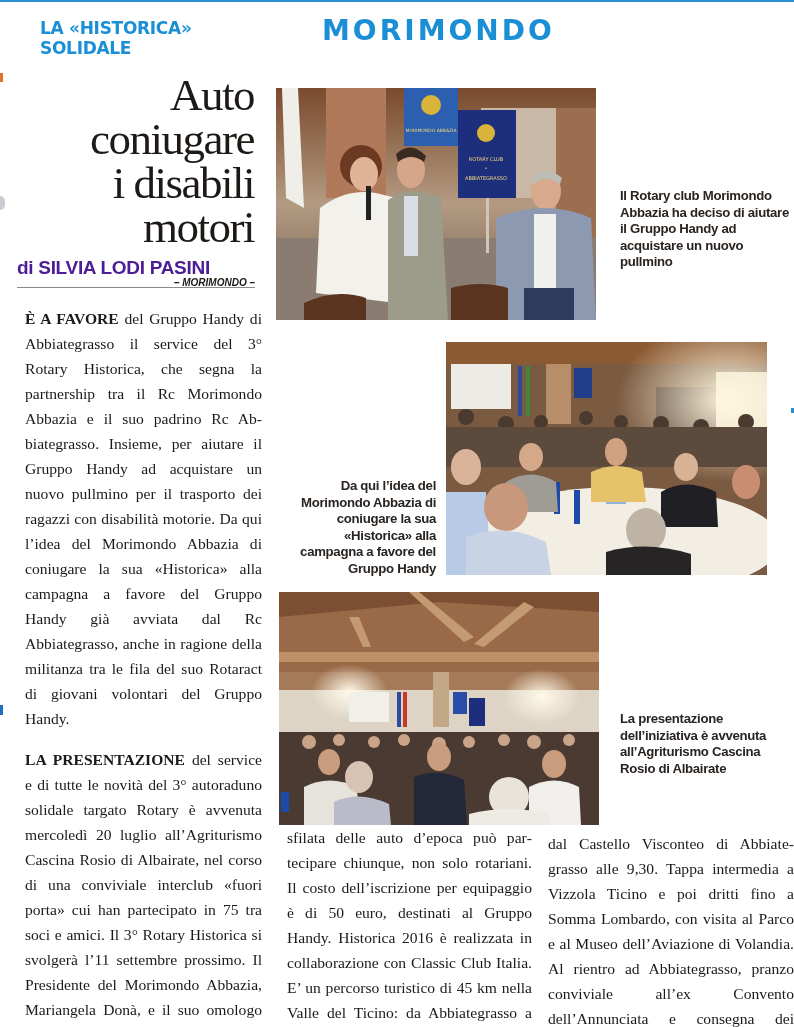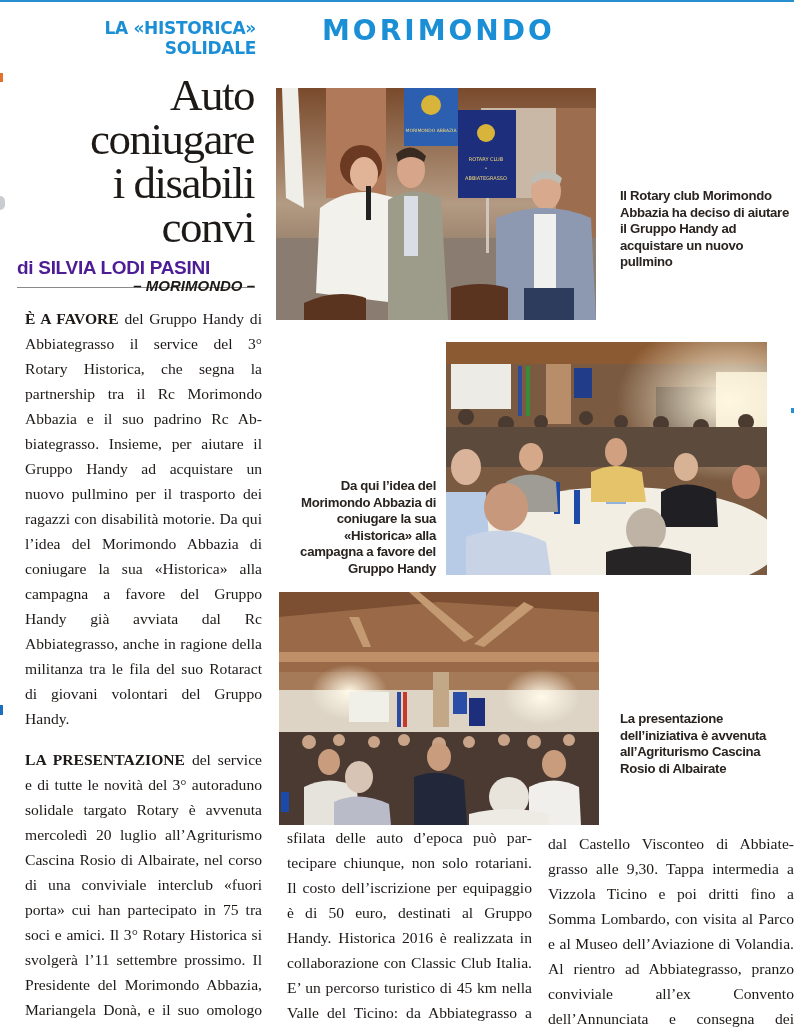--- a/index.html
+++ b/index.html
@@ -3,21 +3,21 @@
 <meta charset="utf-8">
 <style>
   html, body { margin:0; padding:0; }
   body {
     width:794px; height:1027px; position:relative; overflow:hidden;
     background:#ffffff; color:#1f1a17;
     font-family:"Liberation Serif","DejaVu Serif",serif;
   }
   .topline { position:absolute; left:0; top:0; width:794px; height:2px; background:#2a8fd0; }
   .kicker {
-    position:absolute; left:40px; top:18px; width:216px; text-align:right;
+    position:absolute; left:40px; top:18px; width:216px; 
     font-family:"DejaVu Sans","Liberation Sans",sans-serif; font-weight:bold;
     color:#1b8fd6; font-size:17px; line-height:20px; letter-spacing:-0.3px;
   }
   .section {
     position:absolute; left:322px; top:16px;
     font-family:"DejaVu Sans","Liberation Sans",sans-serif; font-weight:bold;
     color:#1b8fd6; font-size:28px; letter-spacing:3px; line-height:30px;
   }
   .headline {
     position:absolute; left:14px; top:73px; width:240px; text-align:right;
@@ -26,21 +26,21 @@
   }
   .byline {
     position:absolute; left:17px; top:257px; width:238px;
     font-family:"Liberation Sans","DejaVu Sans",sans-serif; font-weight:bold;
     font-size:19px; letter-spacing:-0.3px; color:#4c1d95;
     padding-bottom:8px; border-bottom:1.5px solid #8a8a8a;
   }
   .dateline {
     position:absolute; left:17px; top:277px; width:238px; text-align:right;
     font-family:"Liberation Sans","DejaVu Sans",sans-serif; font-style:italic; font-weight:bold;
-    font-size:15px; color:#1d1917;
+    font-size:10px; color:#1d1917;
   }
   .col {
     position:absolute;
     font-family:"Liberation Serif","DejaVu Serif",serif;
     font-size:15.6px; line-height:25px; color:#1d1917;
     text-align:justify; hyphens:manual;margin-left:7px;
   }
   .col p { margin:0; }
   .col p + p { margin-top:16px; }
   .lead { font-weight:bold; }
@@ -75,21 +75,21 @@
 <div class="kicker">
   <div>LA «HISTORICA»</div>
   <div>SOLIDALE</div>
 </div>
 
 <div class="section">MORIMONDO</div>
 
 <h1 class="headline" style="margin:0;font-weight:normal;">
   <div>Auto coniugare</div>
   <div>i disabili</div>
-  <div>convi</div>
+  <div>motori</div>
 </h1>
 
 <div class="byline">di SILVIA LODI PASINI</div>
 <div class="dateline">– MORIMONDO –</div>
 
 <div class="col col1">
   <p><span class="lead">È A FAVORE</span><span> del Gruppo Han­dy di Abbiategrasso il service del 3° Rotary Historica, che segna la partnership tra il Rc Morimondo Abbazia e il suo padrino Rc Ab­biategrasso. Insieme, per aiutare il Gruppo Handy ad acquistare un nuovo pullmino per il traspor­to dei ragazzi con disabilità moto­rie. Da qui l’idea del Morimondo Abbazia di coniugare la sua «Hi­storica» alla campagna a favore del Gruppo Handy già avviata dal Rc Abbiategrasso, anche in ragio­ne della militanza tra le fila del suo Rotaract di giovani volontari del Gruppo Handy.</span></p>
   <p><span class="lead">LA PRESENTAZIONE</span><span> del ser­vice e di tutte le novità del 3° auto­raduno solidale targato Rotary è avvenuta mercoledì 20 luglio all’Agriturismo Cascina Rosio di Albairate, nel corso di una convi­viale interclub «fuori porta» cui han partecipato in 75 tra soci e amici. Il 3° Rotary Historica si svolgerà l’11 settembre prossimo. Il Presidente del Morimondo Ab­bazia, Mariangela Donà, e il suo omologo dell’Abbiategrasso, Mar­co Rognoni, hanno espresso sod­disfazione e apprezzamento per l’iniziativa nata dall’idea di Paolo Ciprandi, socio del Morimondo, e dal medesimo realizzata que­st’anno coi «colleghi» Beppi Soc­col e Franco Tollini, insieme ai due soci dell’Abbiategrasso Gui­do Bernardi e Franco Orio. Alla</span></p>
 </div>
 

